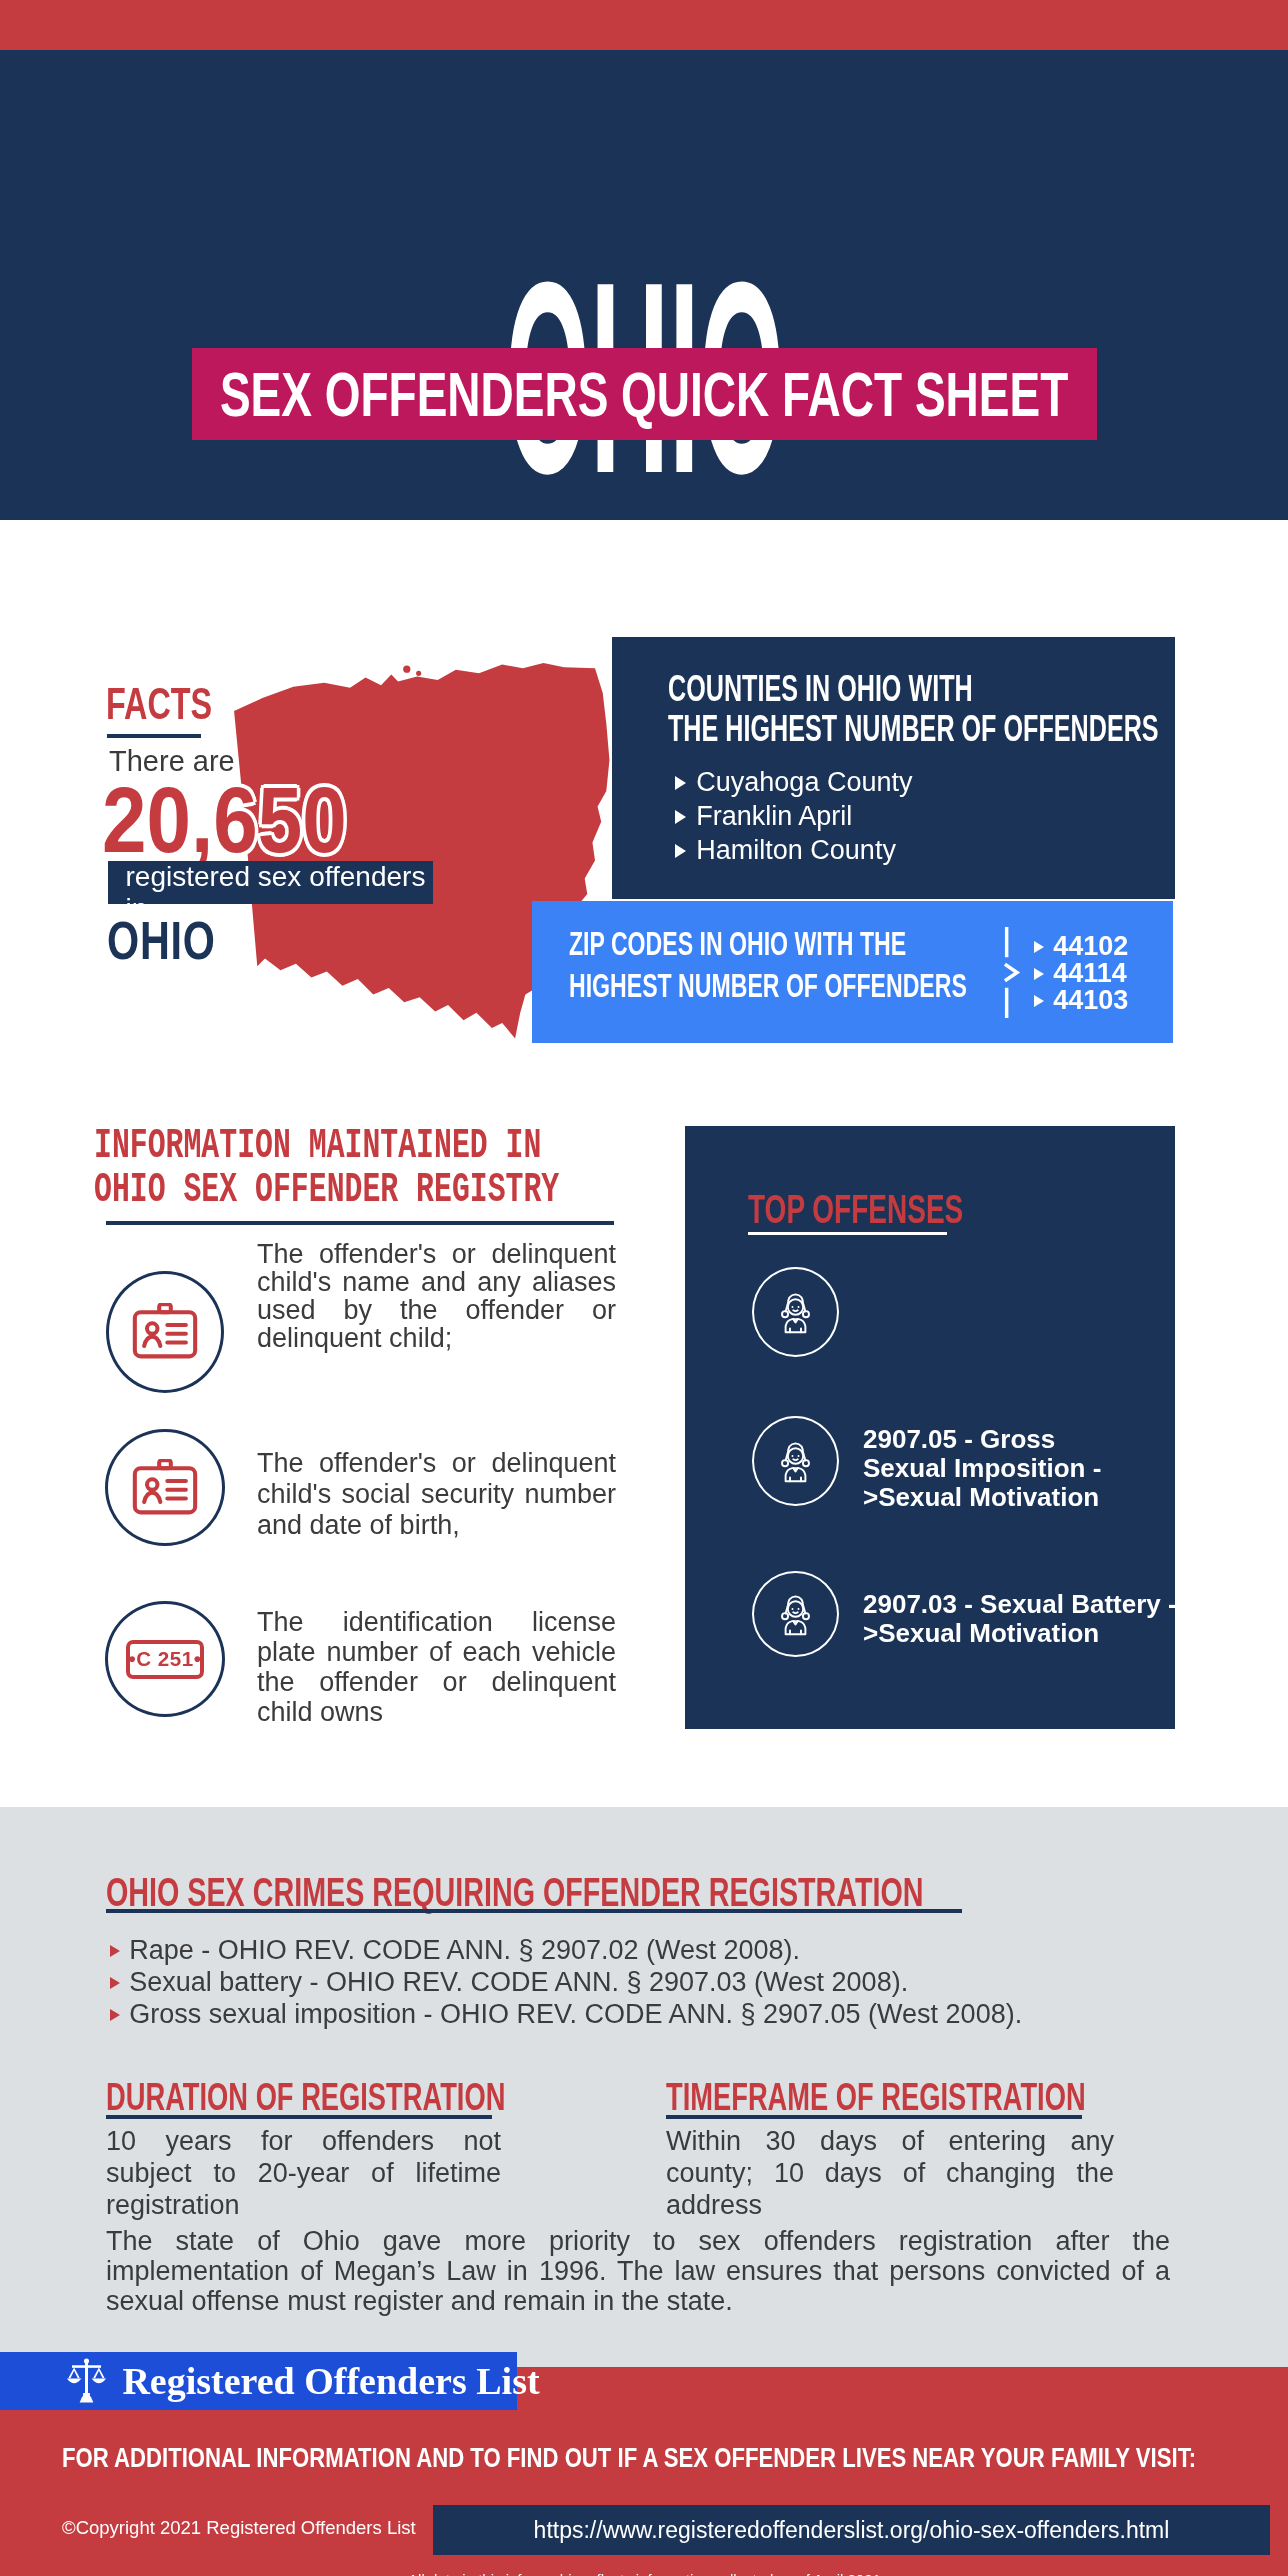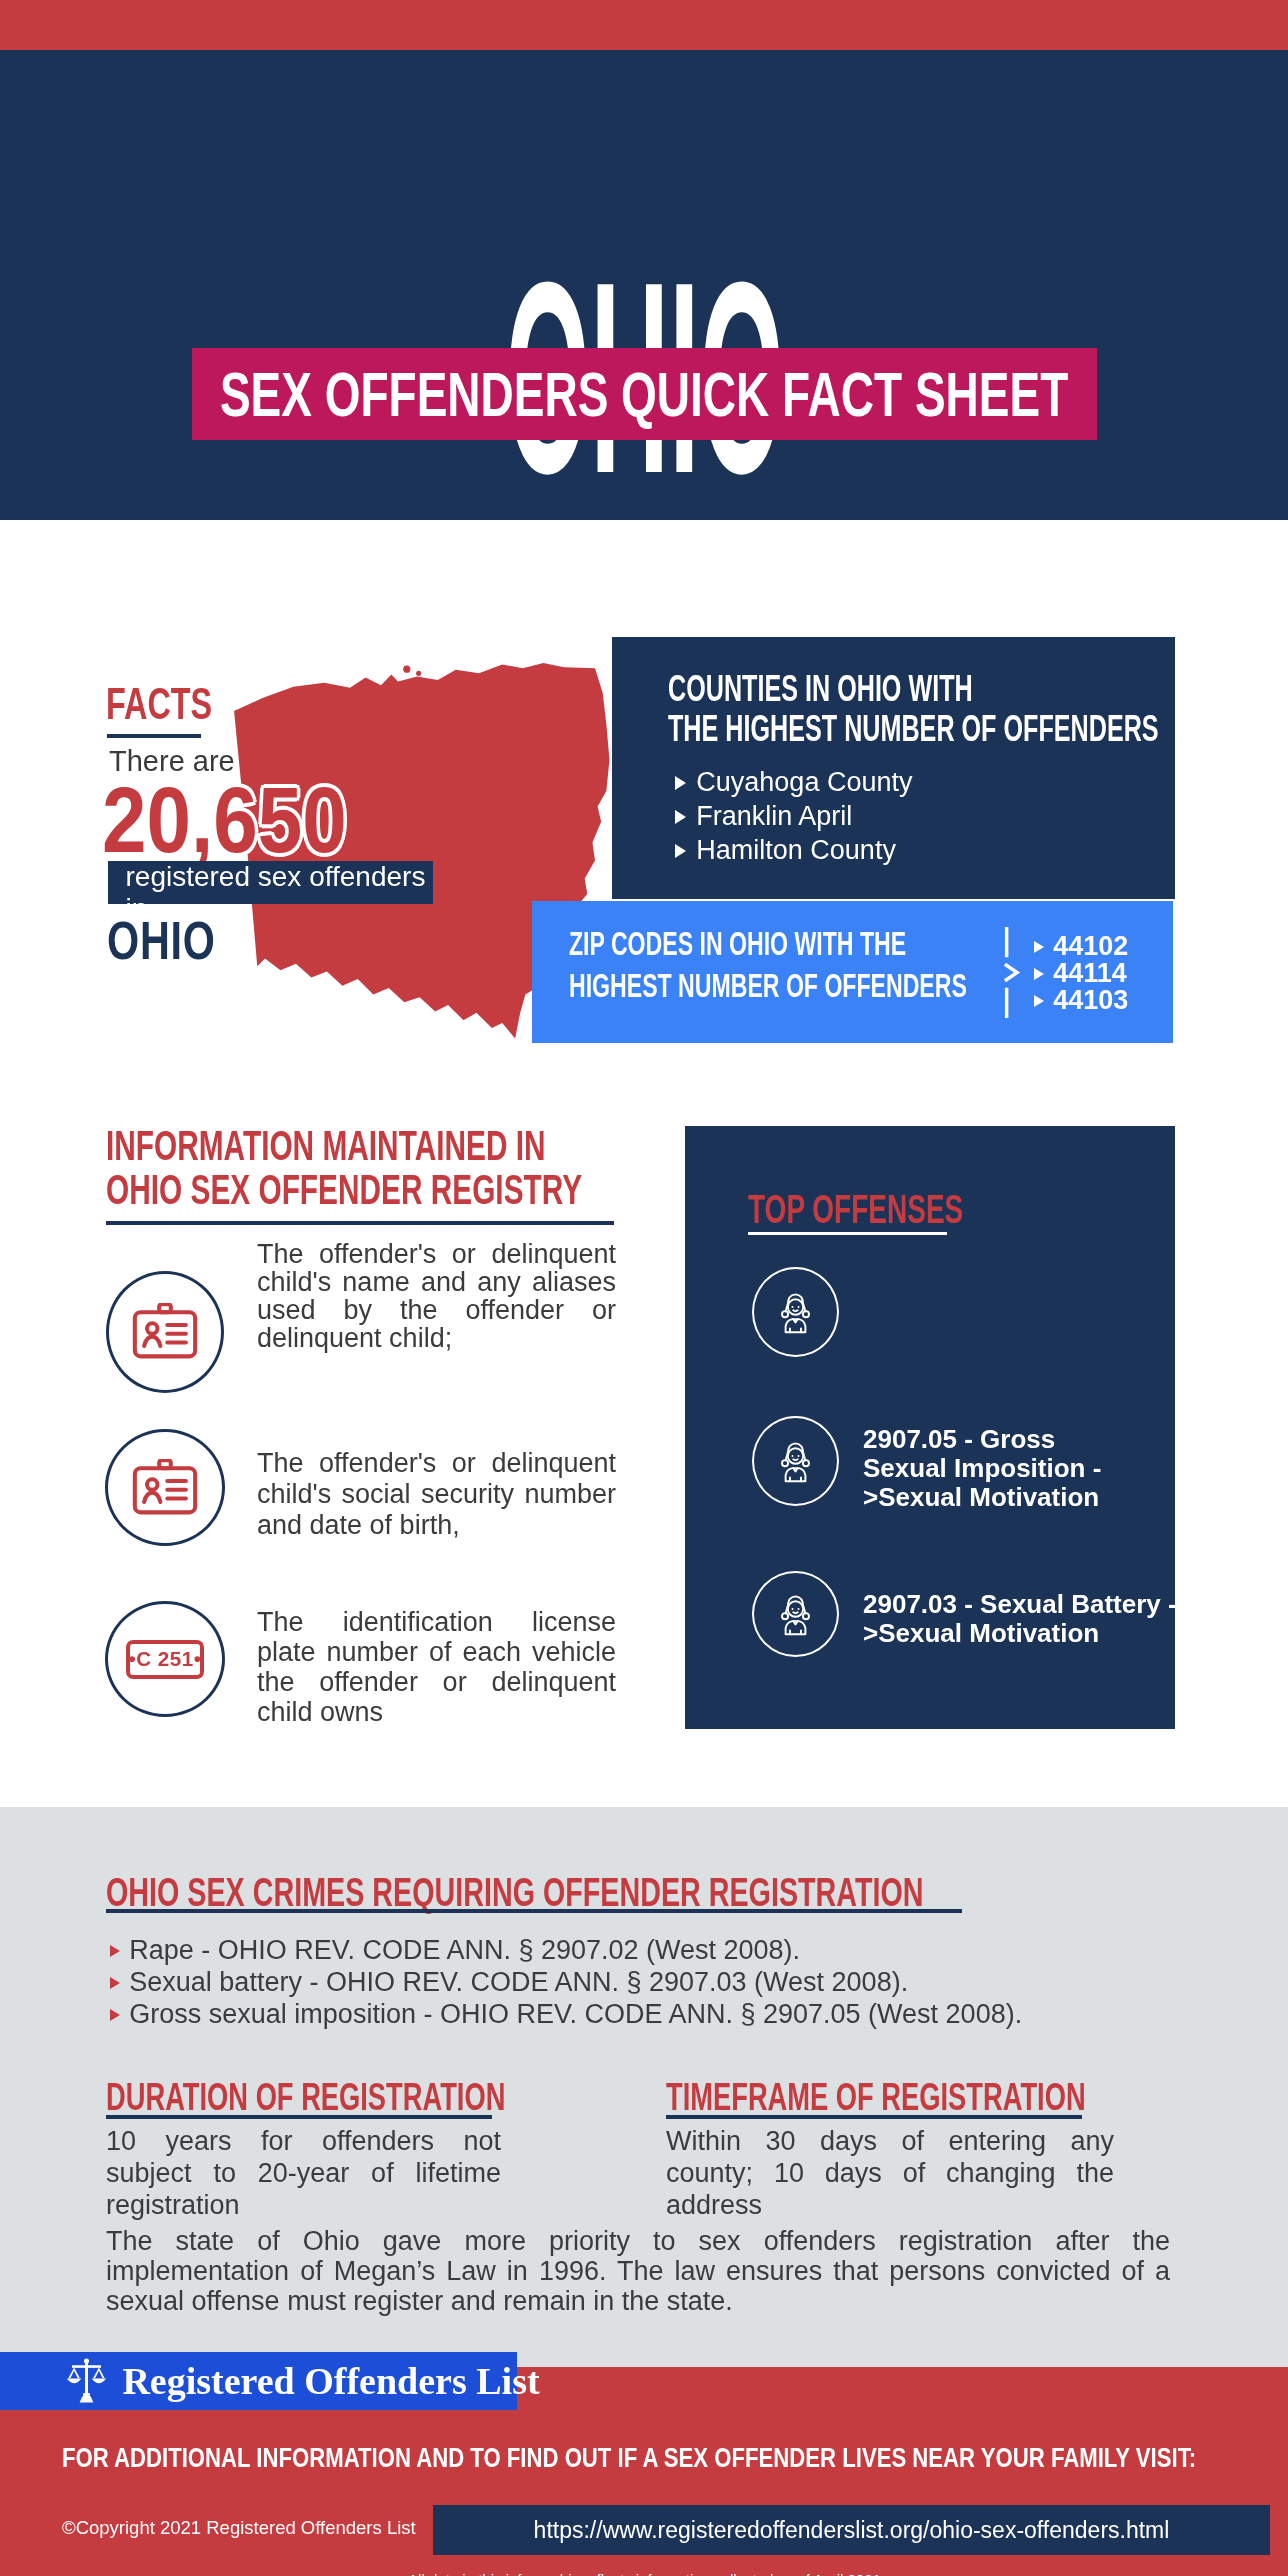--- a/index.html
+++ b/index.html
@@ -47,21 +47,21 @@
   
   #zipbox{left:532px;top:901px;width:641px;height:142px;background:#3b82f6;}
   #zipbox .zip-h{position:absolute;left:37px;top:21.6px;color:#fff;font-size:33px;line-height:42px;}
   #zip-bracket{position:absolute;left:470px;top:26px;}
   #zipbox .brow{color:#fff;font-size:27px;font-weight:700;left:502px;}
   #zipbox .brow .tri{border-width:6.2px 0 6.2px 10.3px;}
   #zipbox .brow span{margin-left:9.3px;}
   #zip0{top:30px;} #zip1{top:57px;} #zip2{top:84px;}
 
   
-  #reg-h{left:106px;top:1124px;font-size:42px;color:#C53C40;line-height:38px;}
+  #reg-h{left:94px;top:1124px;font-size:42px;color:#C53C40;line-height:38px;font-family:Liberation Mono, monospace;}
   #reg-underline{left:106px;top:1221px;width:508px;height:4.1px;background:#1B3357;}
   .reg-circle{border:3.6px solid #1B3357;border-radius:50%;display:flex;align-items:center;justify-content:center;background:#fff;box-sizing:border-box;}
   #reg-c1{left:106px;top:1271px;width:118px;height:122px;}
   #reg-c2{left:105px;top:1429px;width:120px;height:117px;}
   #reg-c3{left:105px;top:1601px;width:120px;height:116px;}
   .reg-text{color:#3B3B3B;font-size:27px;text-align:justify;}
   #reg-t1{left:257px;top:1240px;width:359px;line-height:28px;}
   #reg-t2{left:257px;top:1448px;width:359px;line-height:31px;}
   #reg-t3{left:257px;top:1607px;width:359px;line-height:30px;}
   #plate{width:78px;height:39px;border:4.1px solid #C53C40;border-radius:7.2px;display:flex;align-items:center;justify-content:center;box-sizing:border-box;}

